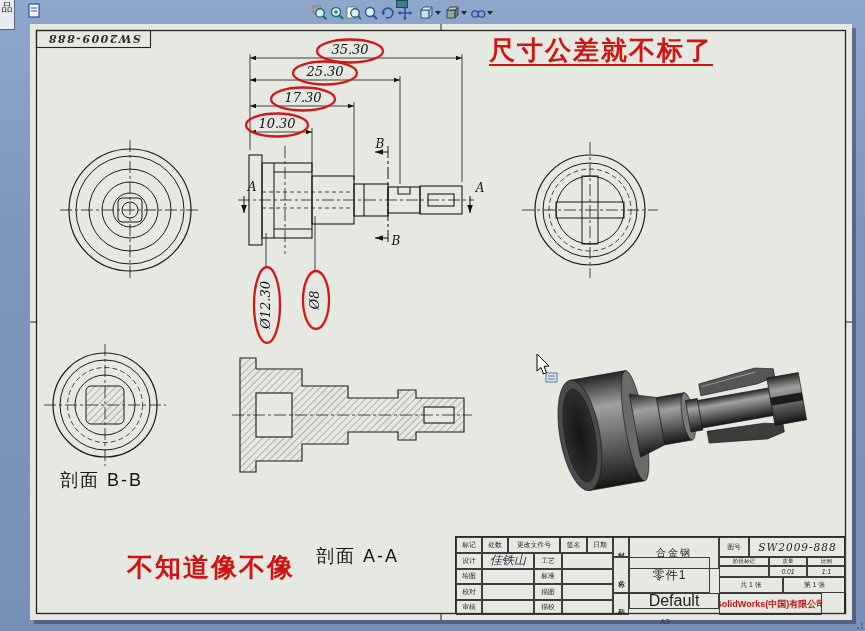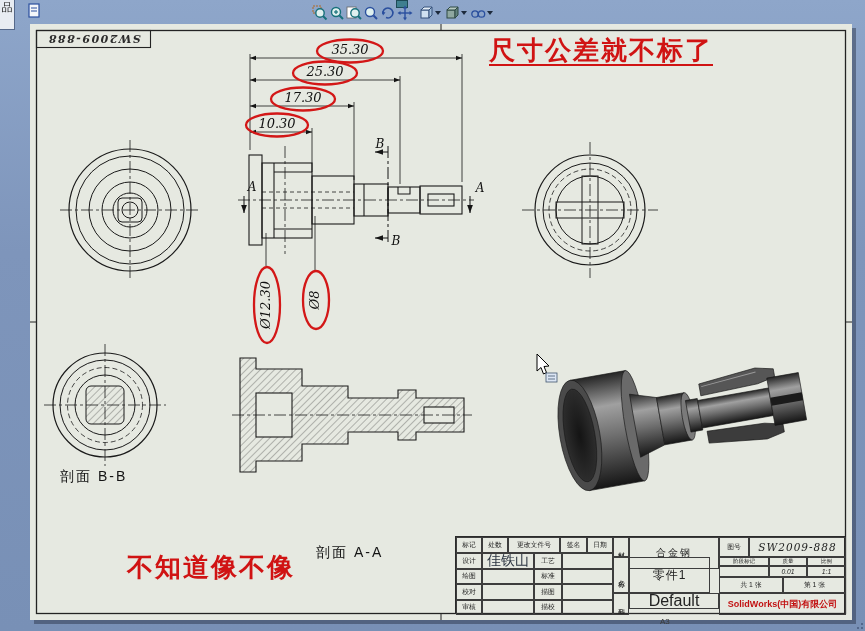--- a/index.html
+++ b/index.html
@@ -8,38 +8,38 @@
         background:linear-gradient(180deg,#8ea6ca 0%,#7e95bb 40%,#7890b6 100%);
         font-family:"Liberation Sans",sans-serif;color:#111}
   .paper{position:absolute;left:30px;top:24px;width:822px;height:596px;
          background:#e6e9e1;box-shadow:4px 4px 0 rgba(35,45,65,.45)}
   svg.art{position:absolute;left:0;top:0;pointer-events:none}
   .dimtxt{font-family:"DejaVu Serif",serif;font-style:italic;font-size:13px;fill:#101010;text-anchor:middle}
   .marktxt{font-family:"DejaVu Serif",serif;font-style:italic;font-size:12px;fill:#101010;text-anchor:middle}
   .red-note{position:absolute;color:#d01313;font-weight:700;letter-spacing:2px;white-space:nowrap;
             font-size:26px;line-height:1.1}
   .underlined{text-decoration:underline;text-underline-offset:5px;text-decoration-thickness:2px}
-  .sec-label{position:absolute;font-size:14px;letter-spacing:2px;color:#141414;white-space:nowrap}
+  .sec-label{position:absolute;font-size:18px;letter-spacing:2px;color:#141414;white-space:nowrap}
   .stamp{position:absolute;left:38px;top:31px;width:112px;height:16px;display:flex;align-items:center;
          justify-content:center;transform:rotate(180deg);font-family:"DejaVu Serif",serif;font-style:italic;
          font-size:11px;font-weight:600;letter-spacing:1.5px;color:#2c2c2c}
   .tab{position:absolute;left:0;top:0;width:15px;height:30px;background:#e8ecf2;border:1px solid #55688a;
        border-top:none;border-left:none;display:flex;align-items:flex-start;justify-content:center;
        font-size:11px;color:#222;z-index:30}
   .tbtn{position:absolute;top:4px;width:17px;height:17px;display:flex;align-items:center;z-index:25}
   .tbtn .caret{width:0;height:0;border-left:3.5px solid transparent;border-right:3.5px solid transparent;
                border-top:4px solid #1d2a3c;margin-left:1px}
   .docicon{position:absolute;left:27px;top:3px;width:15px;height:16px;z-index:25}
   .flyicon{position:absolute;left:396px;top:0;width:12px;height:8px;background:#3f7f8f;border:1px solid #1d4a56;z-index:25}
   
   .tb{position:absolute;left:455px;top:536px;width:390px;height:78px;border:1.4px solid #2b2b2b;z-index:10}
   .c{position:absolute;border:0.6px solid #3d3d3d;display:flex;align-items:center;justify-content:center;
      font-size:6.8px;color:#222;overflow:hidden;white-space:nowrap}
   .vlab{writing-mode:vertical-rl;text-orientation:upright;letter-spacing:1px;font-size:7px}
-  .hand{font-family:"DejaVu Serif",serif;font-size:14px;color:#2a3340}
+  .hand{font-family:"DejaVu Serif",serif;font-style:italic;font-size:12px;color:#2a3340}
   .note-a3{position:absolute;left:660px;top:617px;font-size:8px;color:#3a3a3a;z-index:12}
   .grip{position:absolute;right:2px;bottom:2px;width:10px;height:10px;z-index:30}
   .grip i{position:absolute;width:2px;height:2px;background:#54688c}
 </style>
 </head>
 <body>
 
 <div id="root">
 
   <div class="paper"></div>
@@ -337,21 +337,21 @@
     <div class="c" style="left:263px;top:0;width:30px;height:20px">图号</div>
     <div class="c" style="left:293px;top:0;width:97px;height:20px;font-family:'DejaVu Serif',serif;font-style:italic;font-size:10.5px;letter-spacing:1px">SW2009-888</div>
     <div class="c" style="left:263px;top:20px;width:50px;height:9px;font-size:5.5px">阶段标记</div>
     <div class="c" style="left:313px;top:20px;width:38px;height:9px;font-size:5.5px">质量</div>
     <div class="c" style="left:351px;top:20px;width:39px;height:9px;font-size:5.5px">比例</div>
     <div class="c" style="left:263px;top:29px;width:50px;height:11px"></div>
     <div class="c" style="left:313px;top:29px;width:38px;height:11px;font-style:italic">0.01</div>
     <div class="c" style="left:351px;top:29px;width:39px;height:11px;font-style:italic">1:1</div>
     <div class="c" style="left:263px;top:40px;width:64px;height:16px">共 1 张</div>
     <div class="c" style="left:327px;top:40px;width:63px;height:16px">第 1 张</div>
-    <div class="c" style="left:263px;top:56px;width:127px;height:22px;font-size:9px;font-weight:700;color:#c21212">SolidWorks(中国)有限公司</div>
+    <div class="c" style="left:263px;top:56px;width:103px;height:22px;font-size:9px;font-weight:700;color:#c21212">SolidWorks(中国)有限公司</div>
   </div>
 
   <div class="grip">
     <i style="right:0;bottom:0"></i>
       <i style="right:4px;bottom:0"></i>
       <i style="right:0;bottom:4px"></i>
   </div>
 </div>
 
 </body></html>

